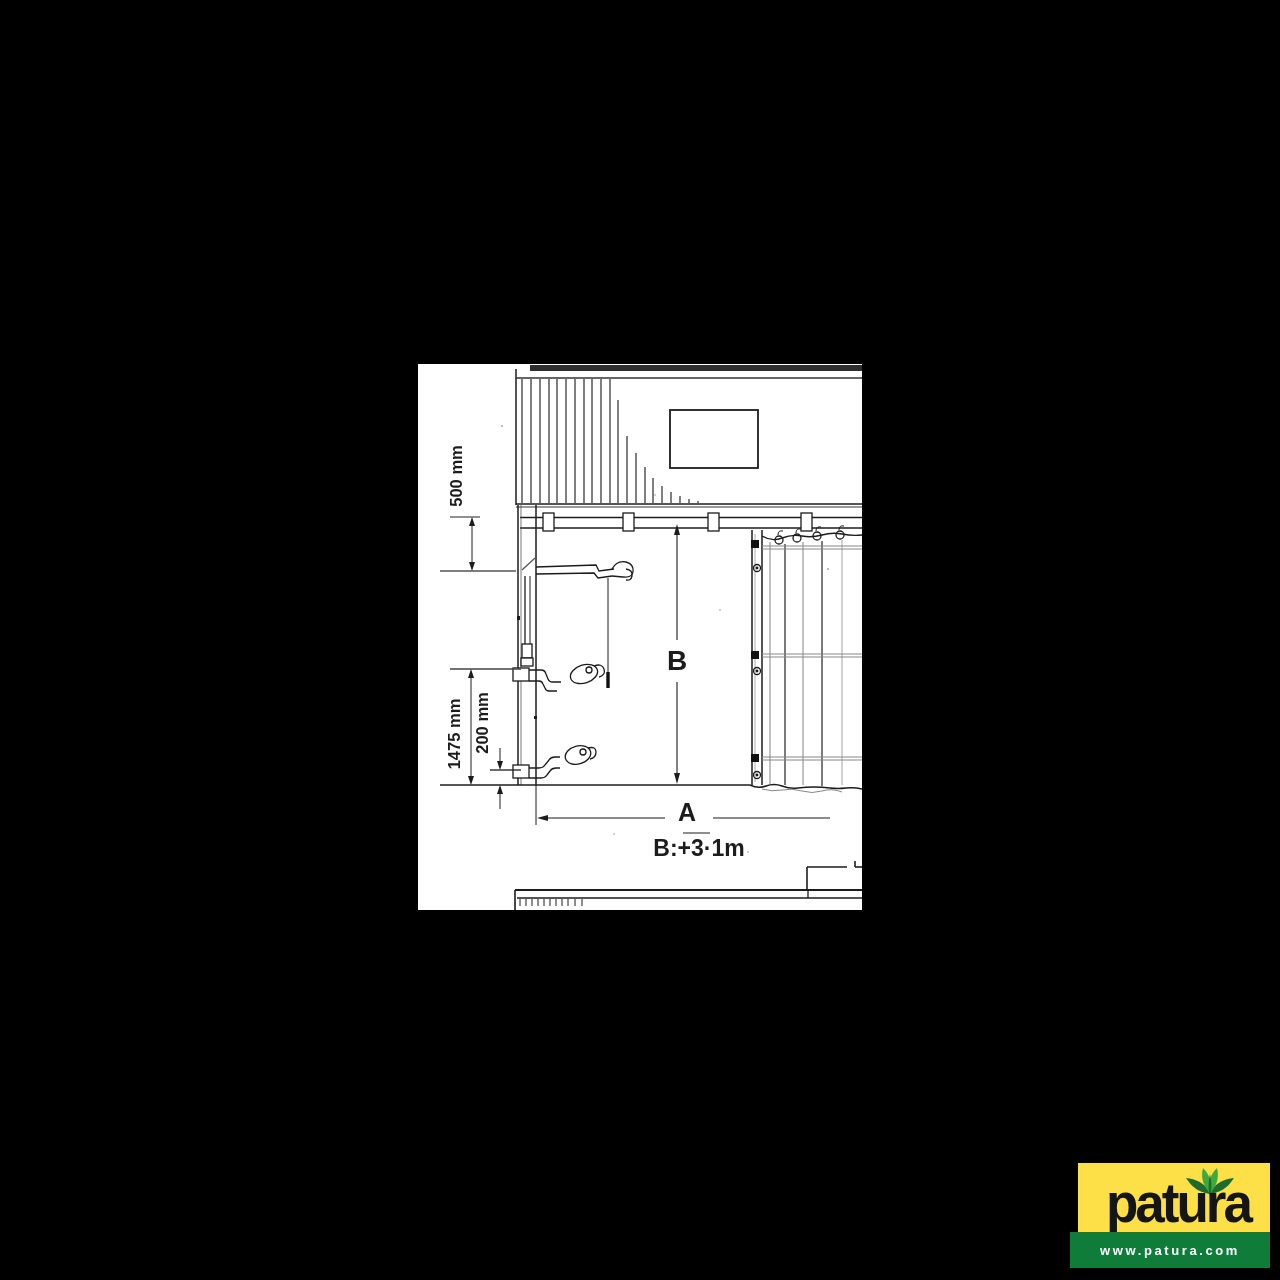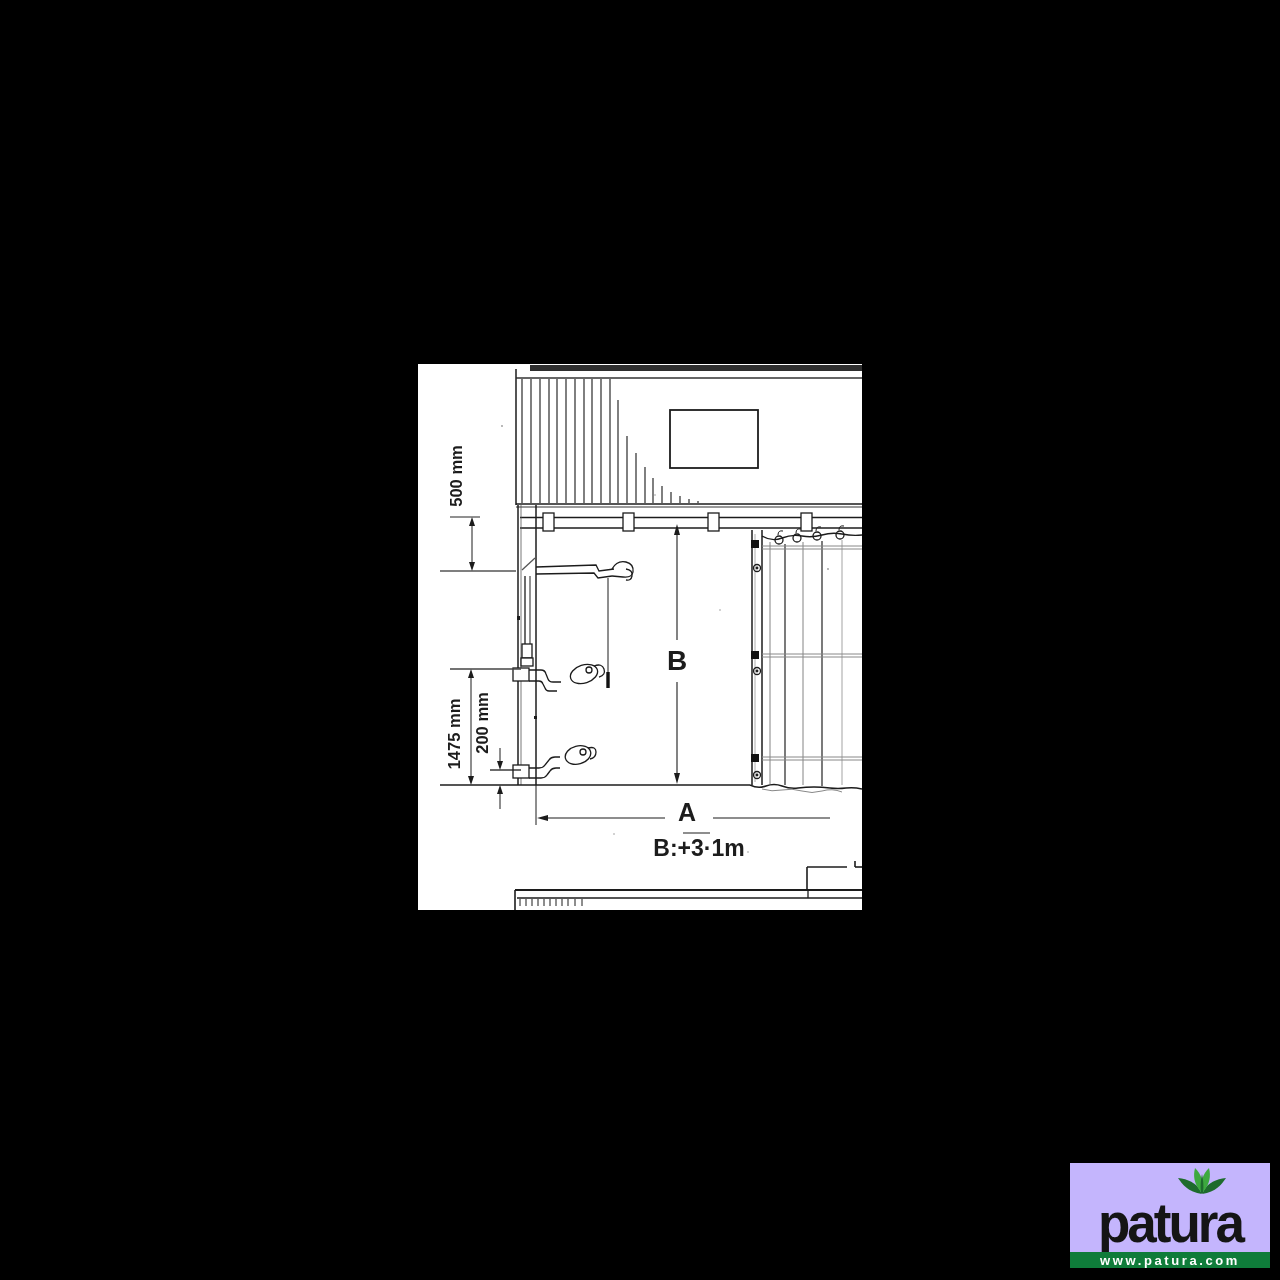--- a/index.html
+++ b/index.html
@@ -12,33 +12,33 @@
     background:#ffffff;
   }
   .sheet svg{display:block;}
   svg text{fill:#1c1c1c;font-family:"Liberation Sans", sans-serif;}
 
   .logo{
     position:absolute;left:1070px;top:1163px;width:200px;height:105px;
     display:flex;flex-direction:column;
   }
   .logo-top{
-    position:relative;flex:1 1 auto;background:#c4b5fd;overflow:hidden;
+    position:relative;flex:1 1 auto;background:#fde047;overflow:hidden;margin-left:8px;
   }
   .logo-word{
     position:absolute;left:6px;bottom:2px;width:188px;
     font-weight:bold;font-size:53px;line-height:1;color:#151515;
     letter-spacing:-3px;transform:scaleY(1.04);transform-origin:bottom left;
     text-align:center;
   }
   .logo-leaf{
     position:absolute;top:3px;left:104px;width:56px;height:30px;
   }
   .logo-bar{
-    height:16px;background:#0F7C3A;display:flex;align-items:center;justify-content:center;
+    height:36px;background:#0F7C3A;display:flex;align-items:center;justify-content:center;
   }
   .logo-site{
     color:#ffffff;font-weight:bold;font-size:13px;letter-spacing:2.6px;
   }
 </style>
 </head>
 <body>
 
 <div class="sheet">
 <svg width="444" height="546" viewBox="0 0 444 546">

